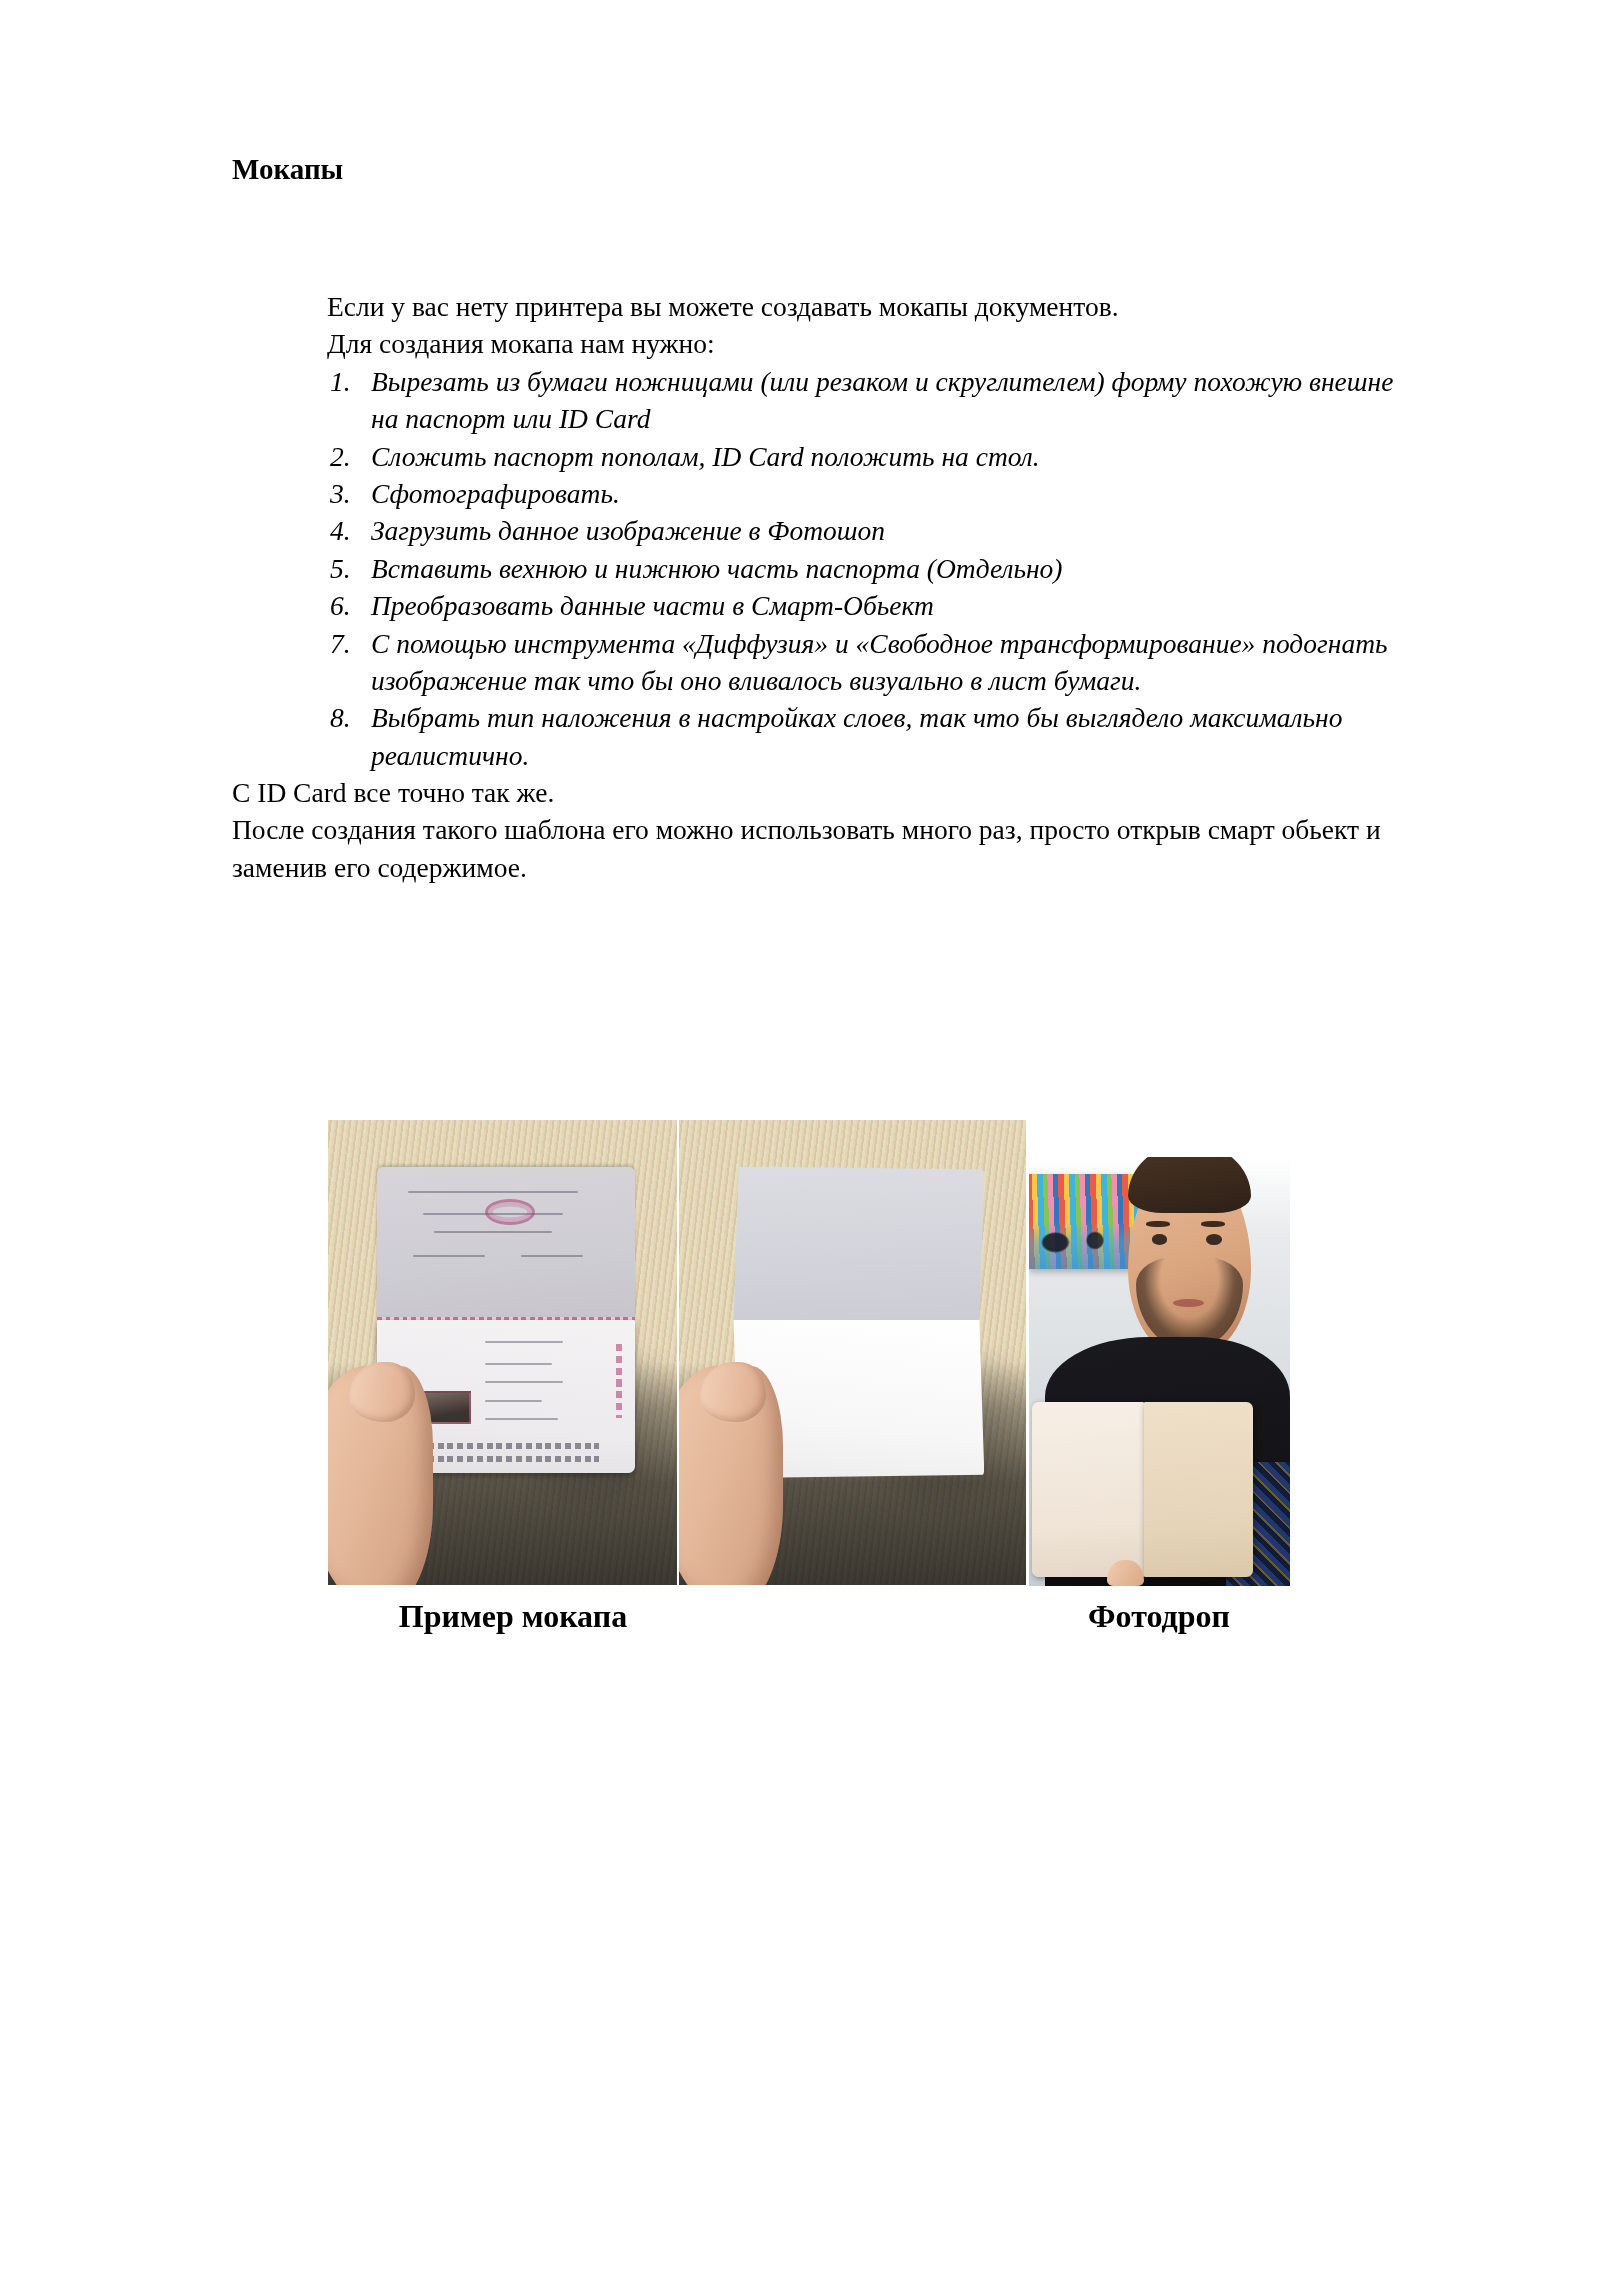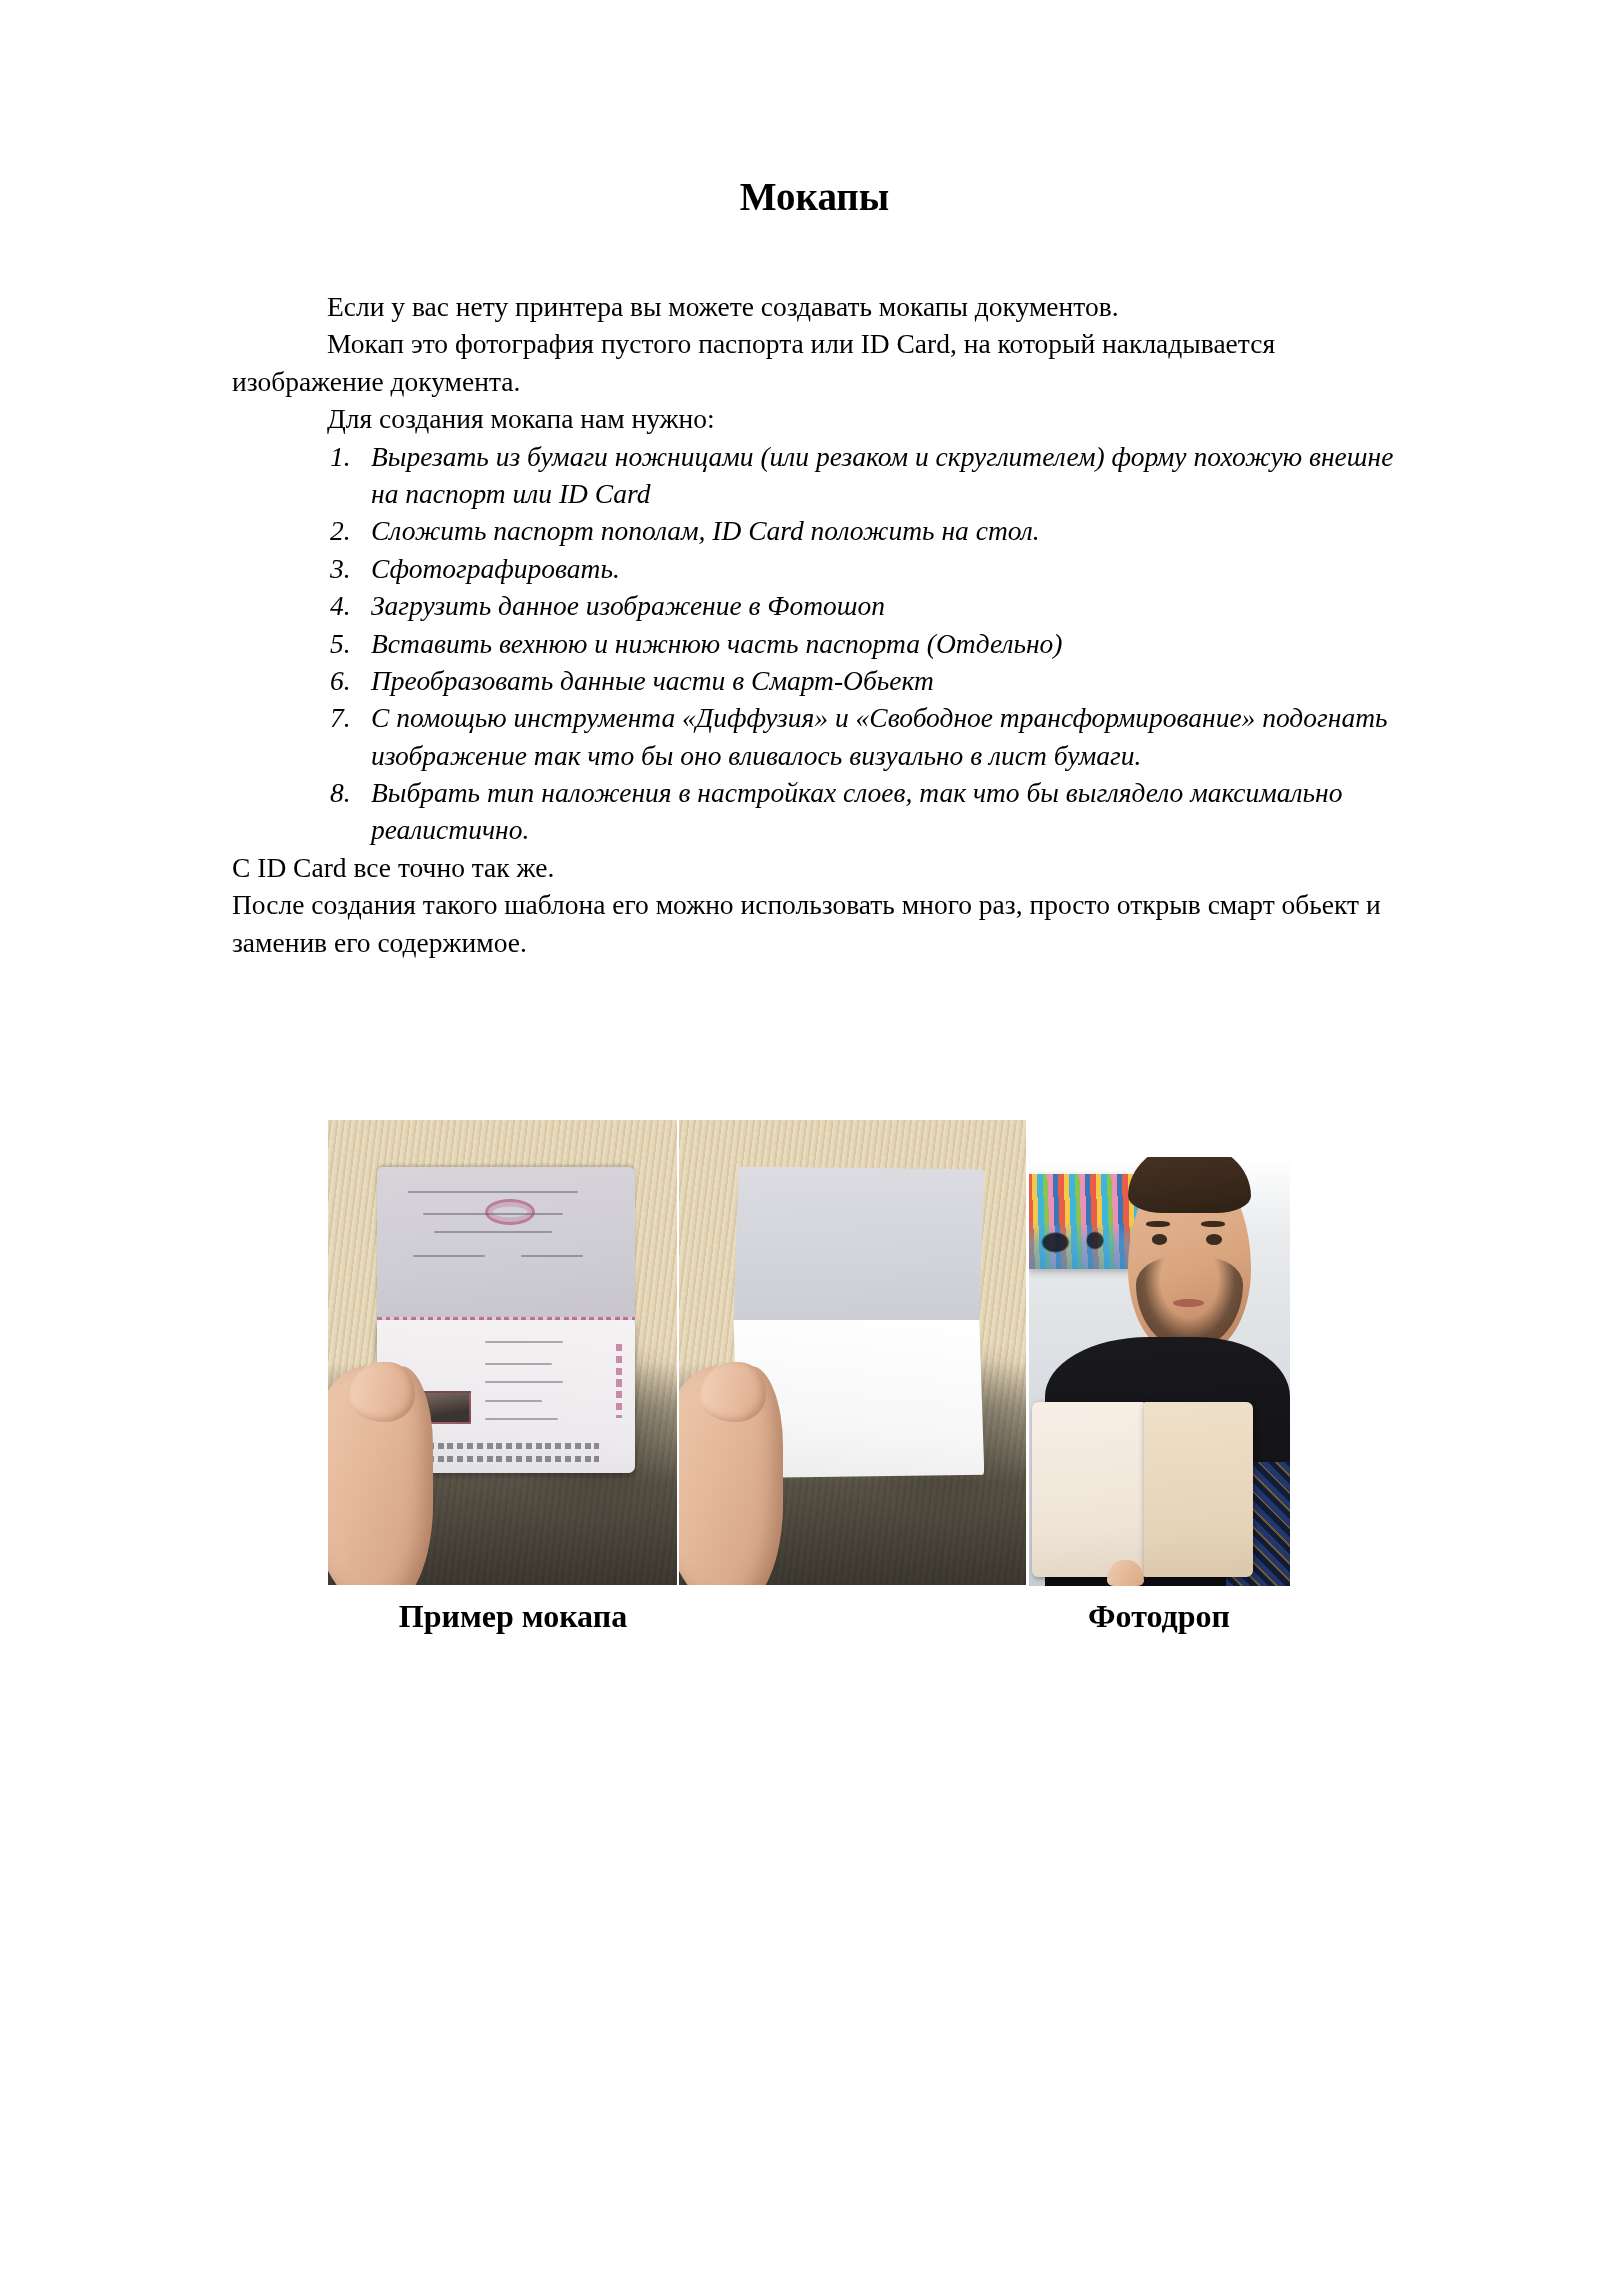--- a/index.html
+++ b/index.html
@@ -27,25 +27,24 @@
     font-weight: bold;
     font-size: 26px;
     line-height: 1.15;
     white-space: nowrap;
   }
 
   
   .doc-title {
     position: absolute;
     left: 232px;
-    top: 174px;
+    top: 152px;
     width: 1165px;
-    text-align: center;
     font-weight: bold;
-    font-size: 39px;
+    font-size: 29px;
     line-height: 1.2;
   }
 
   
   .body-block {
     position: absolute;
     left: 232px;
     top: 288px;
     width: 1171px;
     font-size: 27.5px;
@@ -413,21 +412,20 @@
 
 <div class="page">
 
 
   <div class="doc-title">Мокапы</div>
 
   <div class="body-block">
 
     <p class="para">Если у вас нету принтера вы можете создавать мокапы документов.</p>
 
-    <p class="para">Мокап это фотография пустого паспорта или ID Card, на который накладывается изображение документа.</p>
 
     <p class="para">Для создания мокапа нам нужно:</p>
 
     <ol class="steps">
       <li>Вырезать из бумаги ножницами (или резаком и скруглителем) форму похожую внешне на паспорт или ID Card</li>
       <li>Сложить паспорт пополам, ID Card положить на стол.</li>
       <li>Сфотографировать.</li>
       <li>Загрузить данное изображение в Фотошоп</li>
       <li>Вставить вехнюю и нижнюю часть паспорта (Отдельно)</li>
       <li>Преобразовать данные части в Смарт-Обьект</li>

